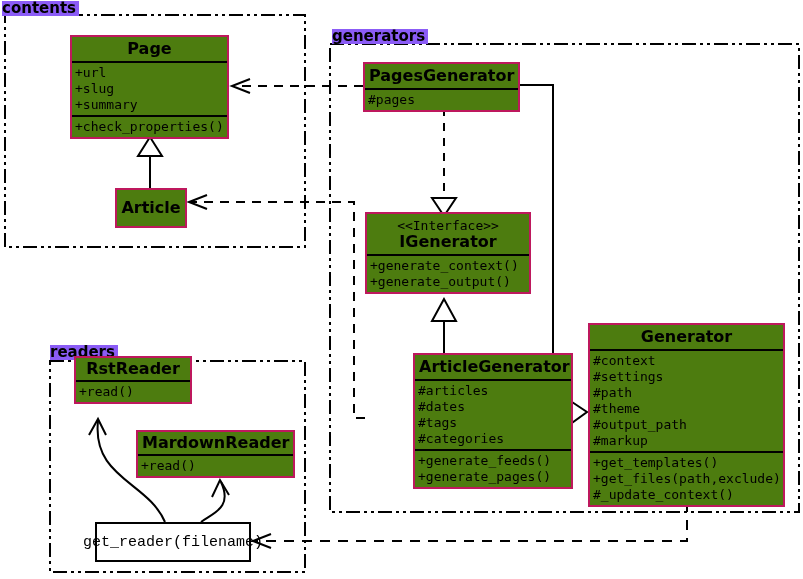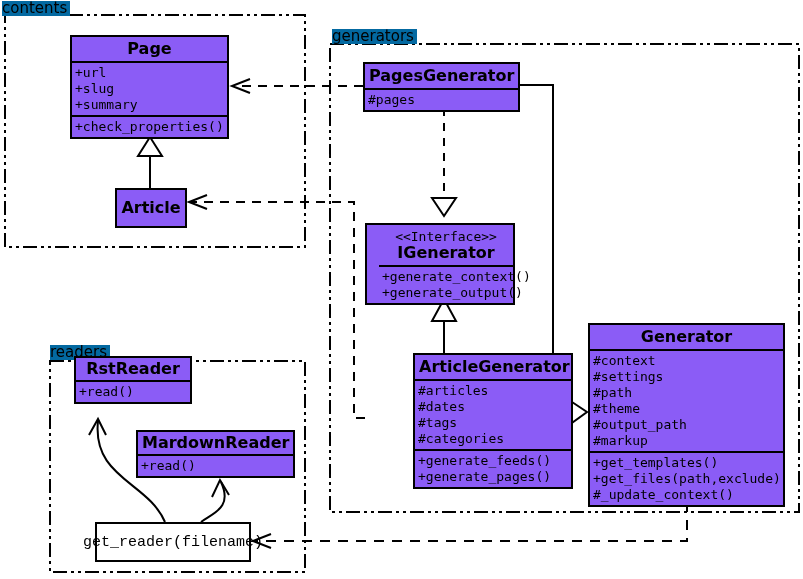--- a/index.html
+++ b/index.html
@@ -4,24 +4,24 @@
 <style>
   html,body{margin:0;padding:0;background:#ffffff;}
   #stage{
     position:relative;width:803px;height:579px;background:#ffffff;
     font-family:"DejaVu Sans","Liberation Sans",sans-serif;color:#000;
     overflow:hidden;
   }
   #wires{position:absolute;left:0;top:0;width:803px;height:579px;}
   .pkg-label{
     position:absolute;font-size:15px;line-height:15px;color:#000;
-    background:#0369a1;padding:0 3px 0 0;white-space:nowrap;
+    background:#8b5cf6;padding:0 3px 0 0;white-space:nowrap;font-weight:bold;
   }
   .cls{
-    position:absolute;background:#8b5cf6;border:2px solid #000000;
+    position:absolute;background:#4d7c0f;border:2px solid #be185d;
     box-sizing:border-box;
   }
   .cls-title{
     font-weight:bold;font-size:16px;text-align:center;
     padding:3px 4px;line-height:18px;white-space:nowrap;
   }
   .cls-stereo{
     font-family:"DejaVu Sans Mono","Liberation Mono",monospace;
     font-size:13px;text-align:center;line-height:15px;padding-top:4px;
     white-space:nowrap;
@@ -108,21 +108,21 @@
     <div class="cls-title" style="padding:9px 4px;">Article</div>
   </div>
 
   <div class="cls" style="left:363px;top:62px;width:157px;">
     <div class="cls-title">PagesGenerator</div>
     <div class="cls-sec">
       <div class="member">#pages</div>
     </div>
   </div>
 
-  <div class="cls" style="left:365px;top:223px;width:150px;padding-left:12px;">
+  <div class="cls" style="left:365px;top:212px;width:166px;">
     <div class="cls-stereo">&lt;&lt;Interface&gt;&gt;</div>
     <div class="cls-title" style="padding-top:0;">IGenerator</div>
     <div class="cls-sec">
       <div class="member">+generate_context()</div>
       <div class="member">+generate_output()</div>
     </div>
   </div>
 
   <div class="cls" style="left:365px;top:353px;width:160px;margin-left:48px;">
     <div class="cls-title">ArticleGenerator</div>

